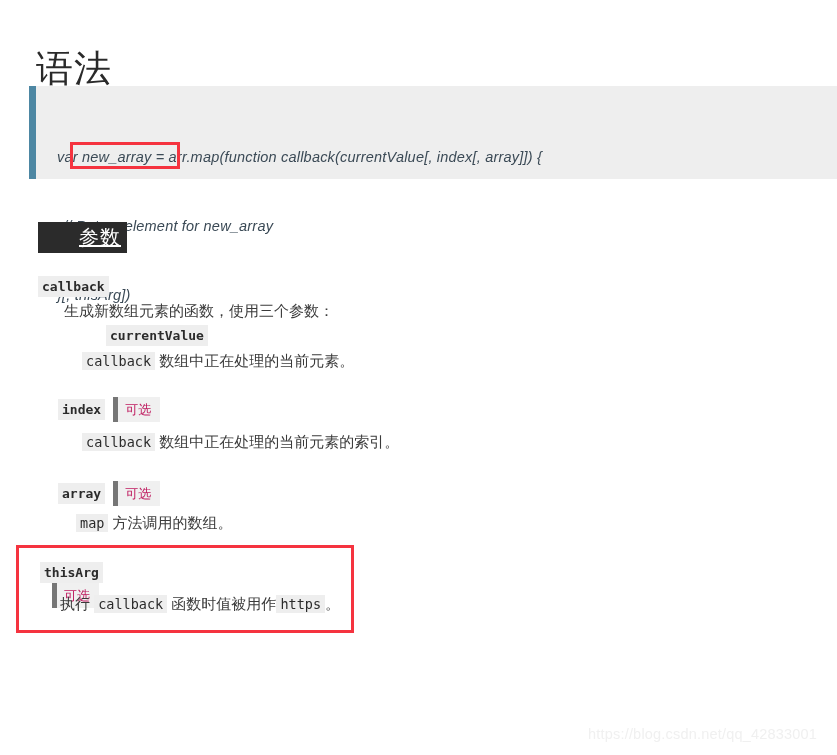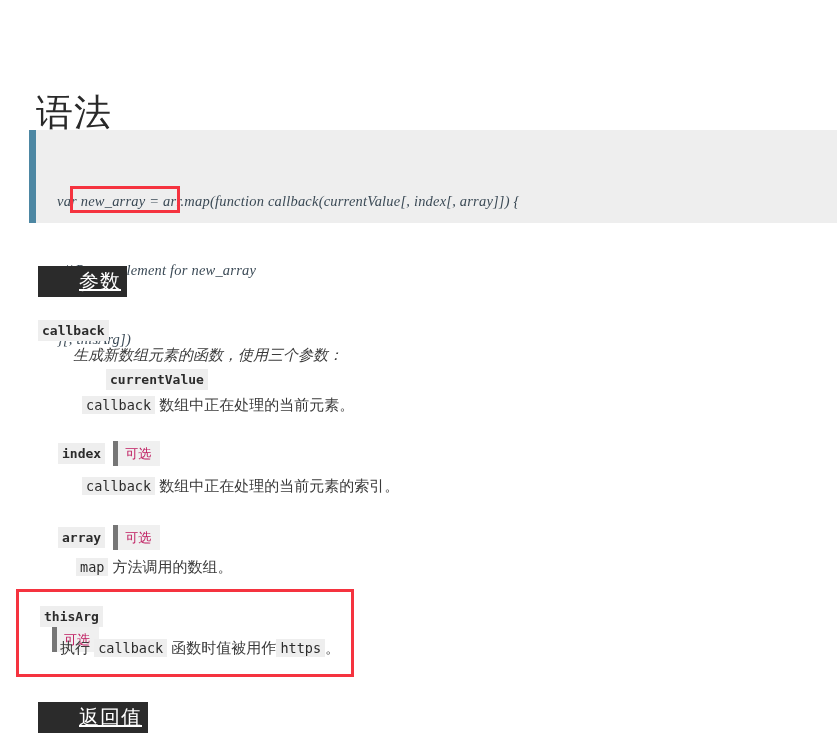--- a/index.html
+++ b/index.html
@@ -14,21 +14,20 @@
     overflow: hidden;
     font-family: "Liberation Sans", "DejaVu Sans", sans-serif;
     color: #4d4e53;
     -webkit-font-smoothing: antialiased;
   }
 
   .page {
     position: relative;
     width: 837px;
     height: 682px;
-    margin-top: 44px;
   }
 
   
   .doc-title {
     position: absolute;
     left: 36px;
     top: 14px;
     font-size: 37px;
     line-height: 48px;
     font-weight: normal;
@@ -52,21 +51,21 @@
     left: 0;
     top: 0;
     width: 7px;
     height: 93px;
     background: #4d87a3;
   }
   .code-body {
     position: absolute;
     left: 28px;
     top: 14px;
-    font-family: Liberation Serif, serif;
+    font-family: Liberation Sans, sans-serif;
     font-style: italic;
     font-size: 14.5px;
     line-height: 23px;
     color: #3b4a56;
     white-space: pre;
     letter-spacing: .2px;
   }
   .code-line { display: block; height: 23px; }
   .code-line.l2 { padding-left: 6px; }
 
@@ -196,21 +195,21 @@
   </div>
   <div class="code-highlight"></div>
 
   <div class="sect-head params">参数</div>
 
   <div class="dl">
 
     <div class="term" style="left:38px; top:276px;">
       <span class="term-name">callback</span>
     </div>
-    <div class="desc" style="left:73px; top:299px;font-style:italic;">
+    <div class="desc" style="left:64px; top:299px;">
       <span>生成新数组元素的函数，使用三个参数：</span>
     </div>
 
     <div class="term" style="left:60px; top:325px;padding-left:46px;">
       <span class="term-name">currentValue</span>
     </div>
     <div class="desc" style="left:82px; top:349px;">
       <span class="mono">callback</span><span> 数组中正在处理的当前元素。</span>
     </div>
 
@@ -234,17 +233,16 @@
     <div class="term" style="left:40px; top:562px;flex-direction:column;">
       <span class="term-name">thisArg</span>
       <span class="badge-optional">可选</span>
     </div>
     <div class="desc" style="left:60px; top:592px;">
       <span>执行 </span><span class="mono">callback</span><span> 函数时值被用作</span><span class="mono">https</span><span>。</span>
     </div>
 
   </div>
 
-  <div class="sect-head returns">返回值</div>
 
   <div class="watermark">https://blog.csdn.net/qq_42833001</div>
 
 </div>
 
 </body></html>

